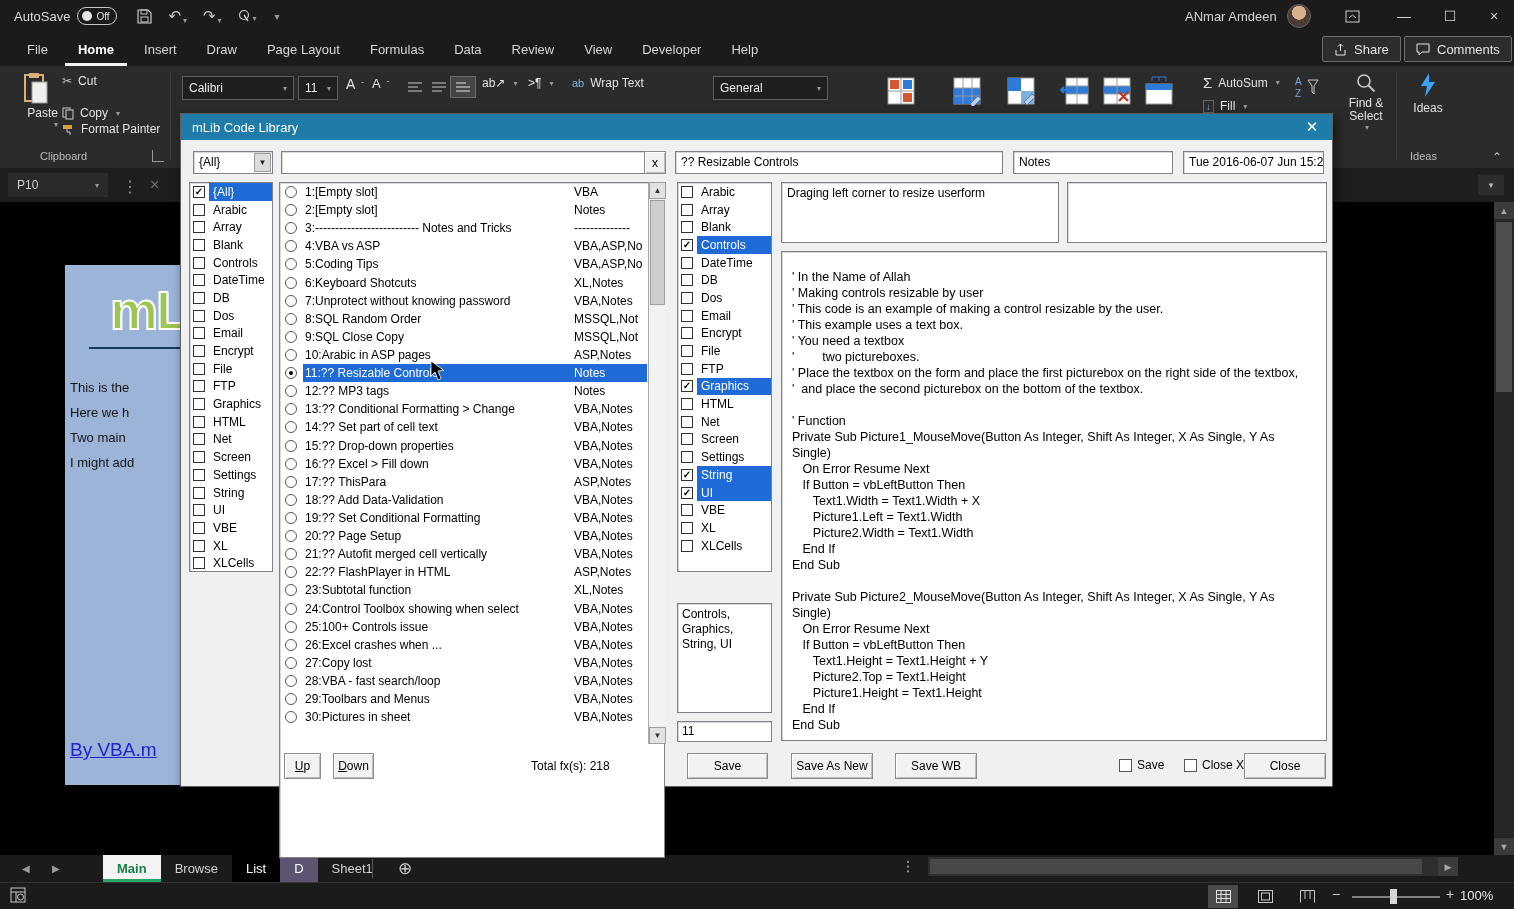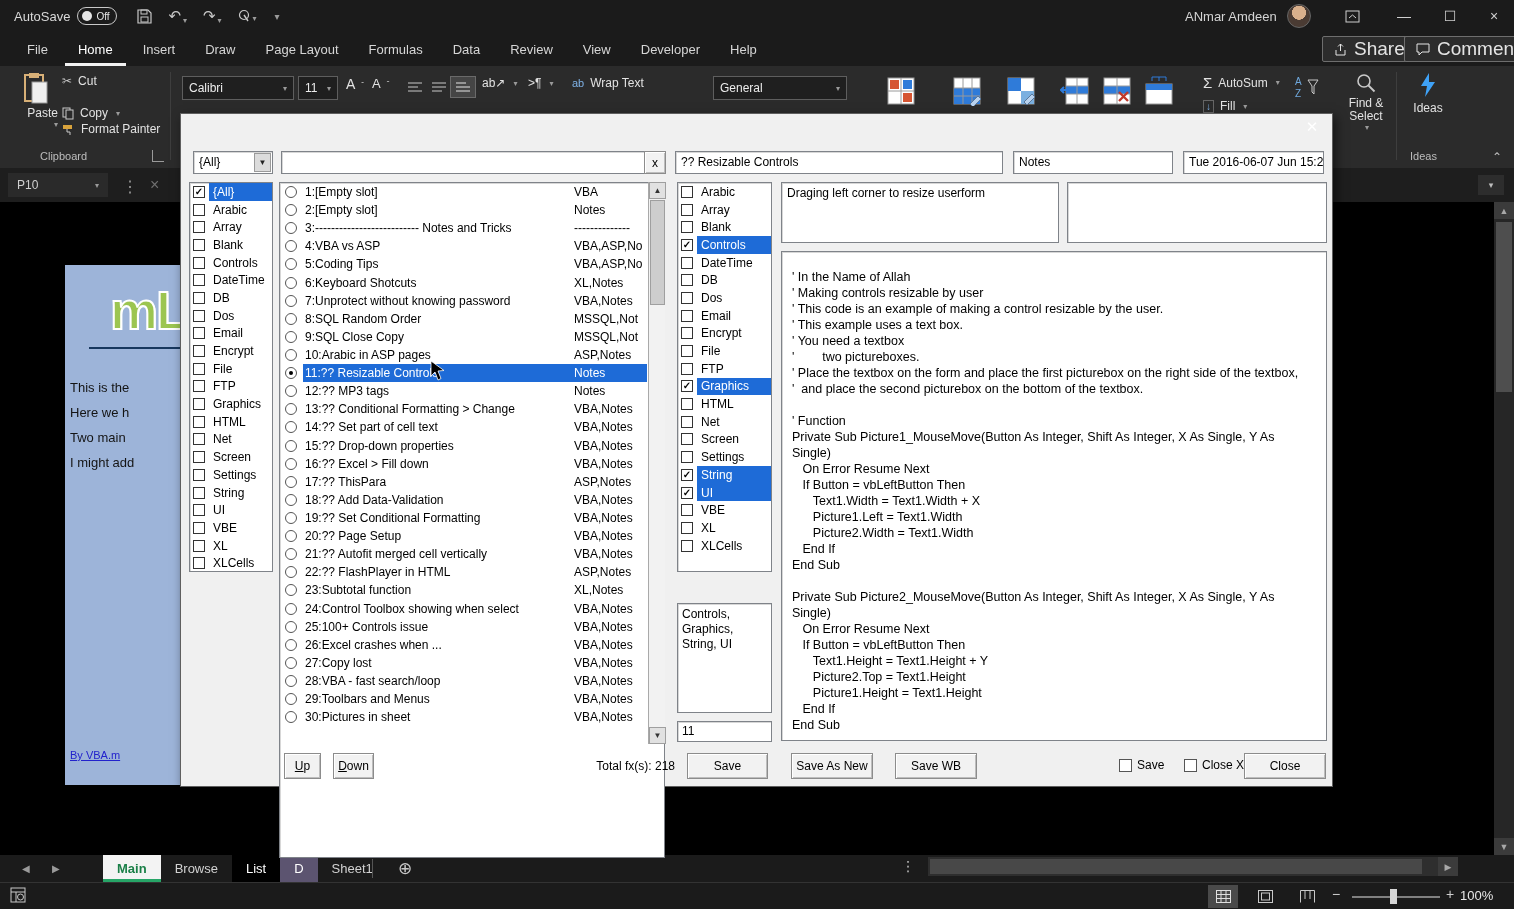--- a/index.html
+++ b/index.html
@@ -22,23 +22,23 @@
 #tb-search{position:absolute;left:585px;top:4px;width:355px;height:24px;background:#424242;border-radius:2px;
   display:flex;align-items:center;gap:10px;padding-left:120px;color:#ececec}
 #tb-user{position:absolute;left:1185px;top:0;height:32px;display:flex;align-items:center;gap:10px;color:#d4d4d4}
 .avatar{width:24px;height:24px;border-radius:50%;background:radial-gradient(circle at 50% 35%,#d9b08c 0 38%,#4a3b33 40%);border:1px solid #666}
 .winbtn{position:absolute;top:0;width:44px;height:32px;display:flex;align-items:center;justify-content:center;color:#cfcfcf;font-size:14px}
 
 
 #tabrow{position:absolute;left:0;top:32px;width:1514px;height:34px;background:#1b1b1b;display:flex;align-items:center}
 #ribbon-tabs{display:flex;align-items:center;height:100%;margin-left:14px;gap:4px}
 .rtab{padding:0 13px;height:100%;display:flex;align-items:center;color:#d6d6d6;font-size:13px}
-.rtab.active{color:#fff;font-weight:normal;box-shadow:inset 0 -3px 0 #f3f3f3}
+.rtab.active{color:#fff;font-weight:bold;box-shadow:inset 0 -3px 0 #f3f3f3}
 .pillbtn{position:absolute;top:4px;height:26px;border:1px solid #6e6e6e;background:#2c2c2c;color:#e4e4e4;
-  display:flex;align-items:center;gap:7px;padding:0 11px;font-size:19px;border-radius:2px}
+  display:flex;align-items:center;gap:7px;padding:0 11px;font-size:13px;border-radius:2px}
 
 
 #ribbon{position:absolute;left:0;top:66px;width:1514px;height:102px;background:#2b2b2b;color:#e2e2e2;font-size:12px}
 .gsep{position:absolute;top:6px;width:1px;height:88px;background:#3e3e3e}
 .glabel{position:absolute;top:84px;font-size:11px;color:#bdbdbd}
 #paste{position:absolute;left:12px;top:6px;width:46px;text-align:right}
 #paste .big{width:30px;height:34px;margin:0 auto}
 .ribrow{position:absolute;display:flex;align-items:center;gap:6px}
 .combo{height:24px;background:#1f1f1f;border:1px solid #5e5e5e;display:flex;align-items:center;
   justify-content:space-between;padding:0 6px;color:#ececec}
@@ -54,21 +54,21 @@
 #fb-chevron{position:absolute;left:1478px;top:7px;width:26px;height:20px;background:#2d2d2d;color:#bdbdbd;
   display:flex;align-items:center;justify-content:center;font-size:9px}
 
 
 #sheet{position:absolute;left:0;top:202px;width:1514px;height:653px;background:#000}
 #bluepanel{position:absolute;left:65px;top:63px;width:120px;height:520px;background:#9db4d9;overflow:hidden}
 #logo{margin:16px 0 0 45px;height:62px;overflow:hidden;font-size:54px;font-weight:bold;color:#9cc551;
   -webkit-text-stroke:2px #fff;text-shadow:1px 1px 0 #fff;letter-spacing:-2px;line-height:58px}
 #logo-rule{margin:4px 0 26px 24px;border-top:2px solid #17375e}
 .bp-line{margin-left:5px;font-size:13px;color:#141414;line-height:25px;white-space:nowrap}
-#bp-link{position:absolute;left:5px;bottom:24px;font-size:11px;color:#2222cc;text-decoration:underline;white-space:nowrap}
+#bp-link{position:absolute;left:5px;bottom:24px;font-size:19px;color:#2222cc;text-decoration:underline;white-space:nowrap}
 #vscroll{position:absolute;left:1494px;top:0;width:20px;height:653px;background:#262626}
 .varrow{position:absolute;left:0;width:20px;height:17px;background:#3b3b3b;color:#a8a8a8;font-size:9px;
   display:flex;align-items:center;justify-content:center}
 #vthumb{position:absolute;left:2px;top:20px;width:16px;height:170px;background:#4e4e4e}
 
 
 #sheettabs{position:absolute;left:0;top:855px;width:1514px;height:27px;background:#1b1b1b;color:#cfcfcf}
 .tabnav{position:absolute;top:0;height:27px;display:flex;align-items:center;font-size:10px;color:#9a9a9a}
 #sheet-tabs{position:absolute;left:103px;top:0;height:27px;display:flex;align-items:stretch}
 .stab{padding:0 14px;display:flex;align-items:center;font-size:13px;color:#d2d2d2}
@@ -135,21 +135,21 @@
 #descbox{left:600px;top:68px;width:278px;height:61px;padding:3px 5px;font-size:12px}
 #emptybox{left:886px;top:68px;width:260px;height:61px}
 #codebox{left:600px;top:137px;width:546px;height:490px;padding:17px 10px;white-space:pre-wrap;
   font-size:12.5px;line-height:16px;overflow:hidden}
 #seltags{left:496px;top:489px;width:95px;height:110px;padding:3px 4px;line-height:15px}
 #selidx{left:496px;top:607px;width:95px;height:21px;line-height:19px;padding:0 4px}
 
 .dbtn{position:absolute;top:639px;height:26px}
 #btn-up{left:103px;width:37px}
 #btn-down{left:152px;width:41px}
-#total{position:absolute;left:384px;top:645px;width:110px;text-align:right}
+#total{position:absolute;left:350px;top:645px;width:110px;}
 #btn-save{left:506px;width:81px}
 #btn-savenew{left:610px;width:82px}
 #btn-savewb{left:714px;width:82px}
 #btn-close{left:1063px;width:82px}
 .dchk{position:absolute;top:644px;display:flex;align-items:center;gap:5px}
 #chk-save{left:938px}
 #chk-closexl{left:1003px}
 .dchk .box{width:13px;height:13px;background:#fff;border:1px solid #555}
 
 #cursor{position:absolute;left:430px;top:360px;z-index:50}
@@ -306,21 +306,21 @@
       </div>
     <div class="ribrow" style="left:528px;top:10px">
         <span>&gt;¶</span>
         <span class="caret">▾</span>
       </div>
 
     <div class="ribrow" style="left:572px;top:10px">
       <span style="color:#7fb2e6;font-size:11px">ab<br></span>
       <span>Wrap Text</span>
     </div>
-    <div class="combo" style="position:absolute;left:713px;top:10px;width:134px">
+    <div class="combo" style="position:absolute;left:713px;top:10px;width:115px">
       <span>General</span>
         <span class="caret">▾</span>
     </div>
 
     <div class="icbox" style="position:absolute;left:884px;top:8px;width:34px;height:34px">
       <svg width="30" height="30" viewBox="0 0 30 30">
           <rect x="2" y="2" width="26" height="26" fill="#fff" stroke="#9a9a9a"></rect>
           <path d="M2 15h26M15 2v26" stroke="#9a9a9a"></path>
           <rect x="4" y="4" width="9" height="9" fill="#d65532"></rect>
           <rect x="17" y="17" width="9" height="9" fill="#d65532"></rect>
@@ -477,20 +477,23 @@
         </svg>
       </div>
     <div id="zoomout">−</div>
     <div id="zoomtrack"></div>
     <div id="zoomthumb"></div>
     <div id="zoomin">+</div>
     <div id="zoomlvl">100%</div>
   </div>
 
   <div id="dialog">
+    <div id="dlg-title">
+      <span>mLib Code Library</span>
+    </div>
     <div id="dlg-close">✕</div>
 
     <div class="fld sunken" id="dd-filter">
       <span>{All}</span>
       <span class="ddbtn">▼</span>
     </div>
     <div class="fld sunken" id="f-search"></div>
     <div class="btn3d" id="btn-clear">x</div>
     <div class="fld sunken" id="f-name">?? Resizable Controls</div>
     <div class="fld sunken" id="f-tags">Notes</div>

